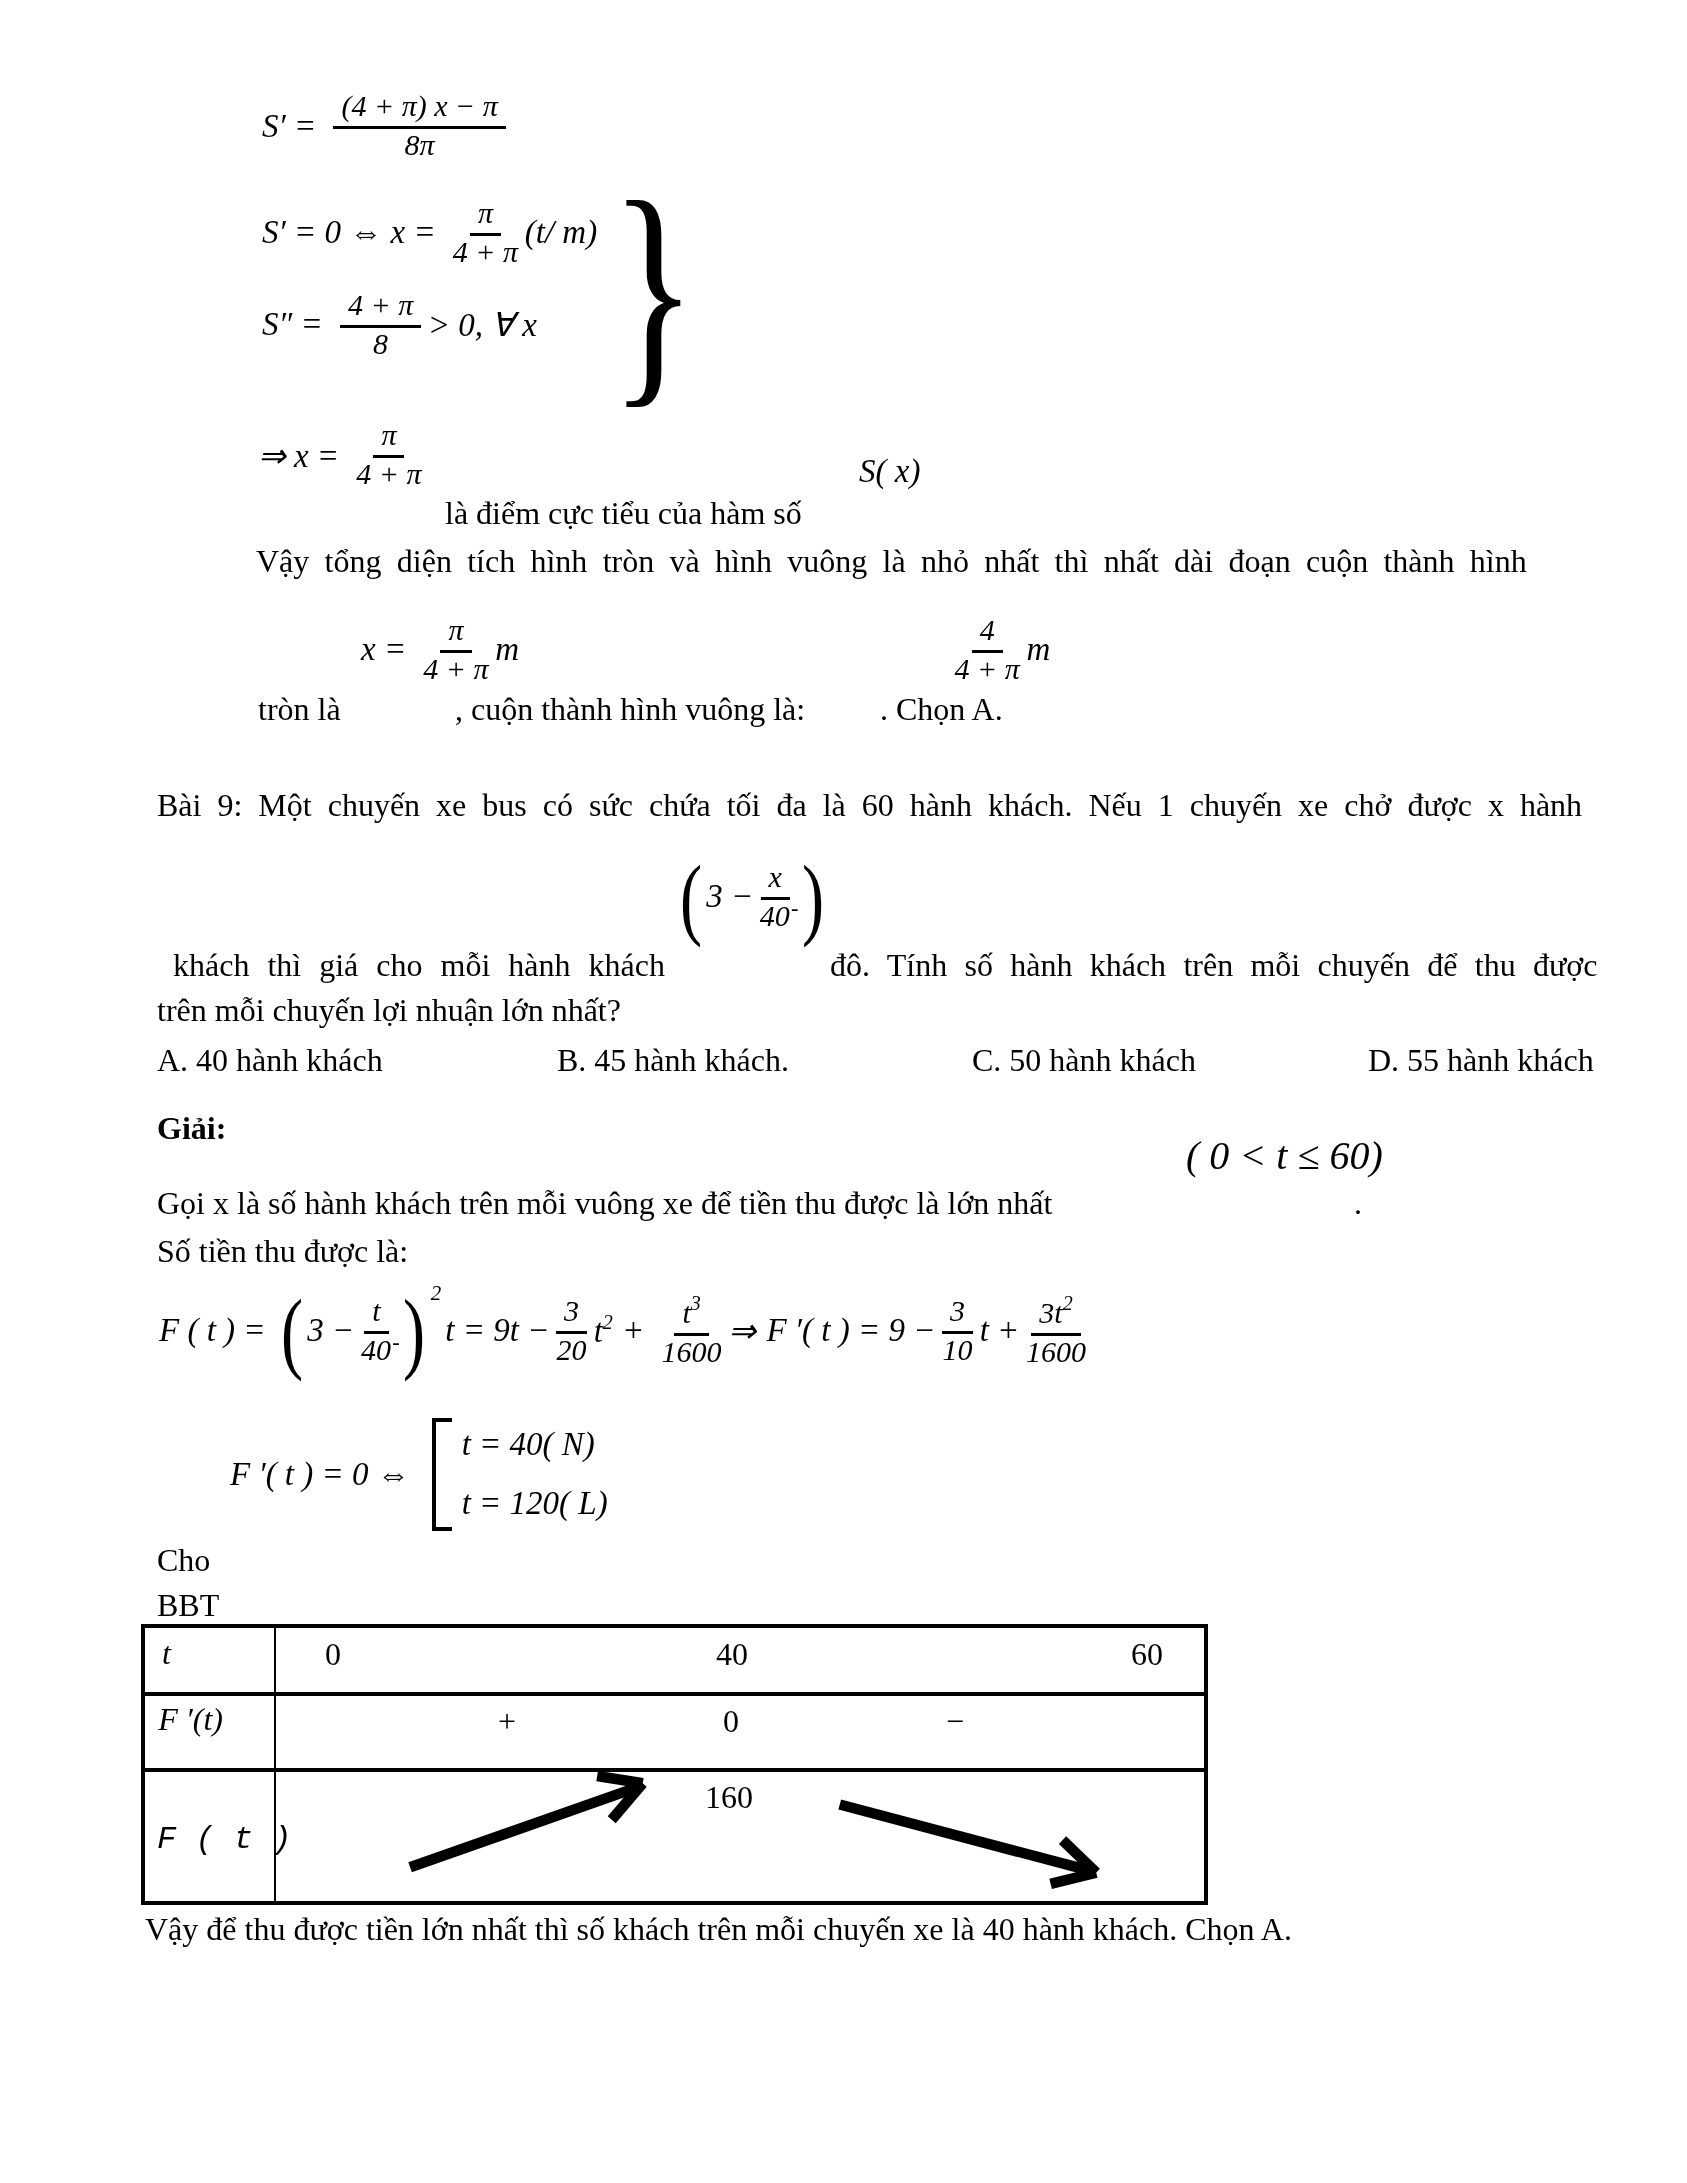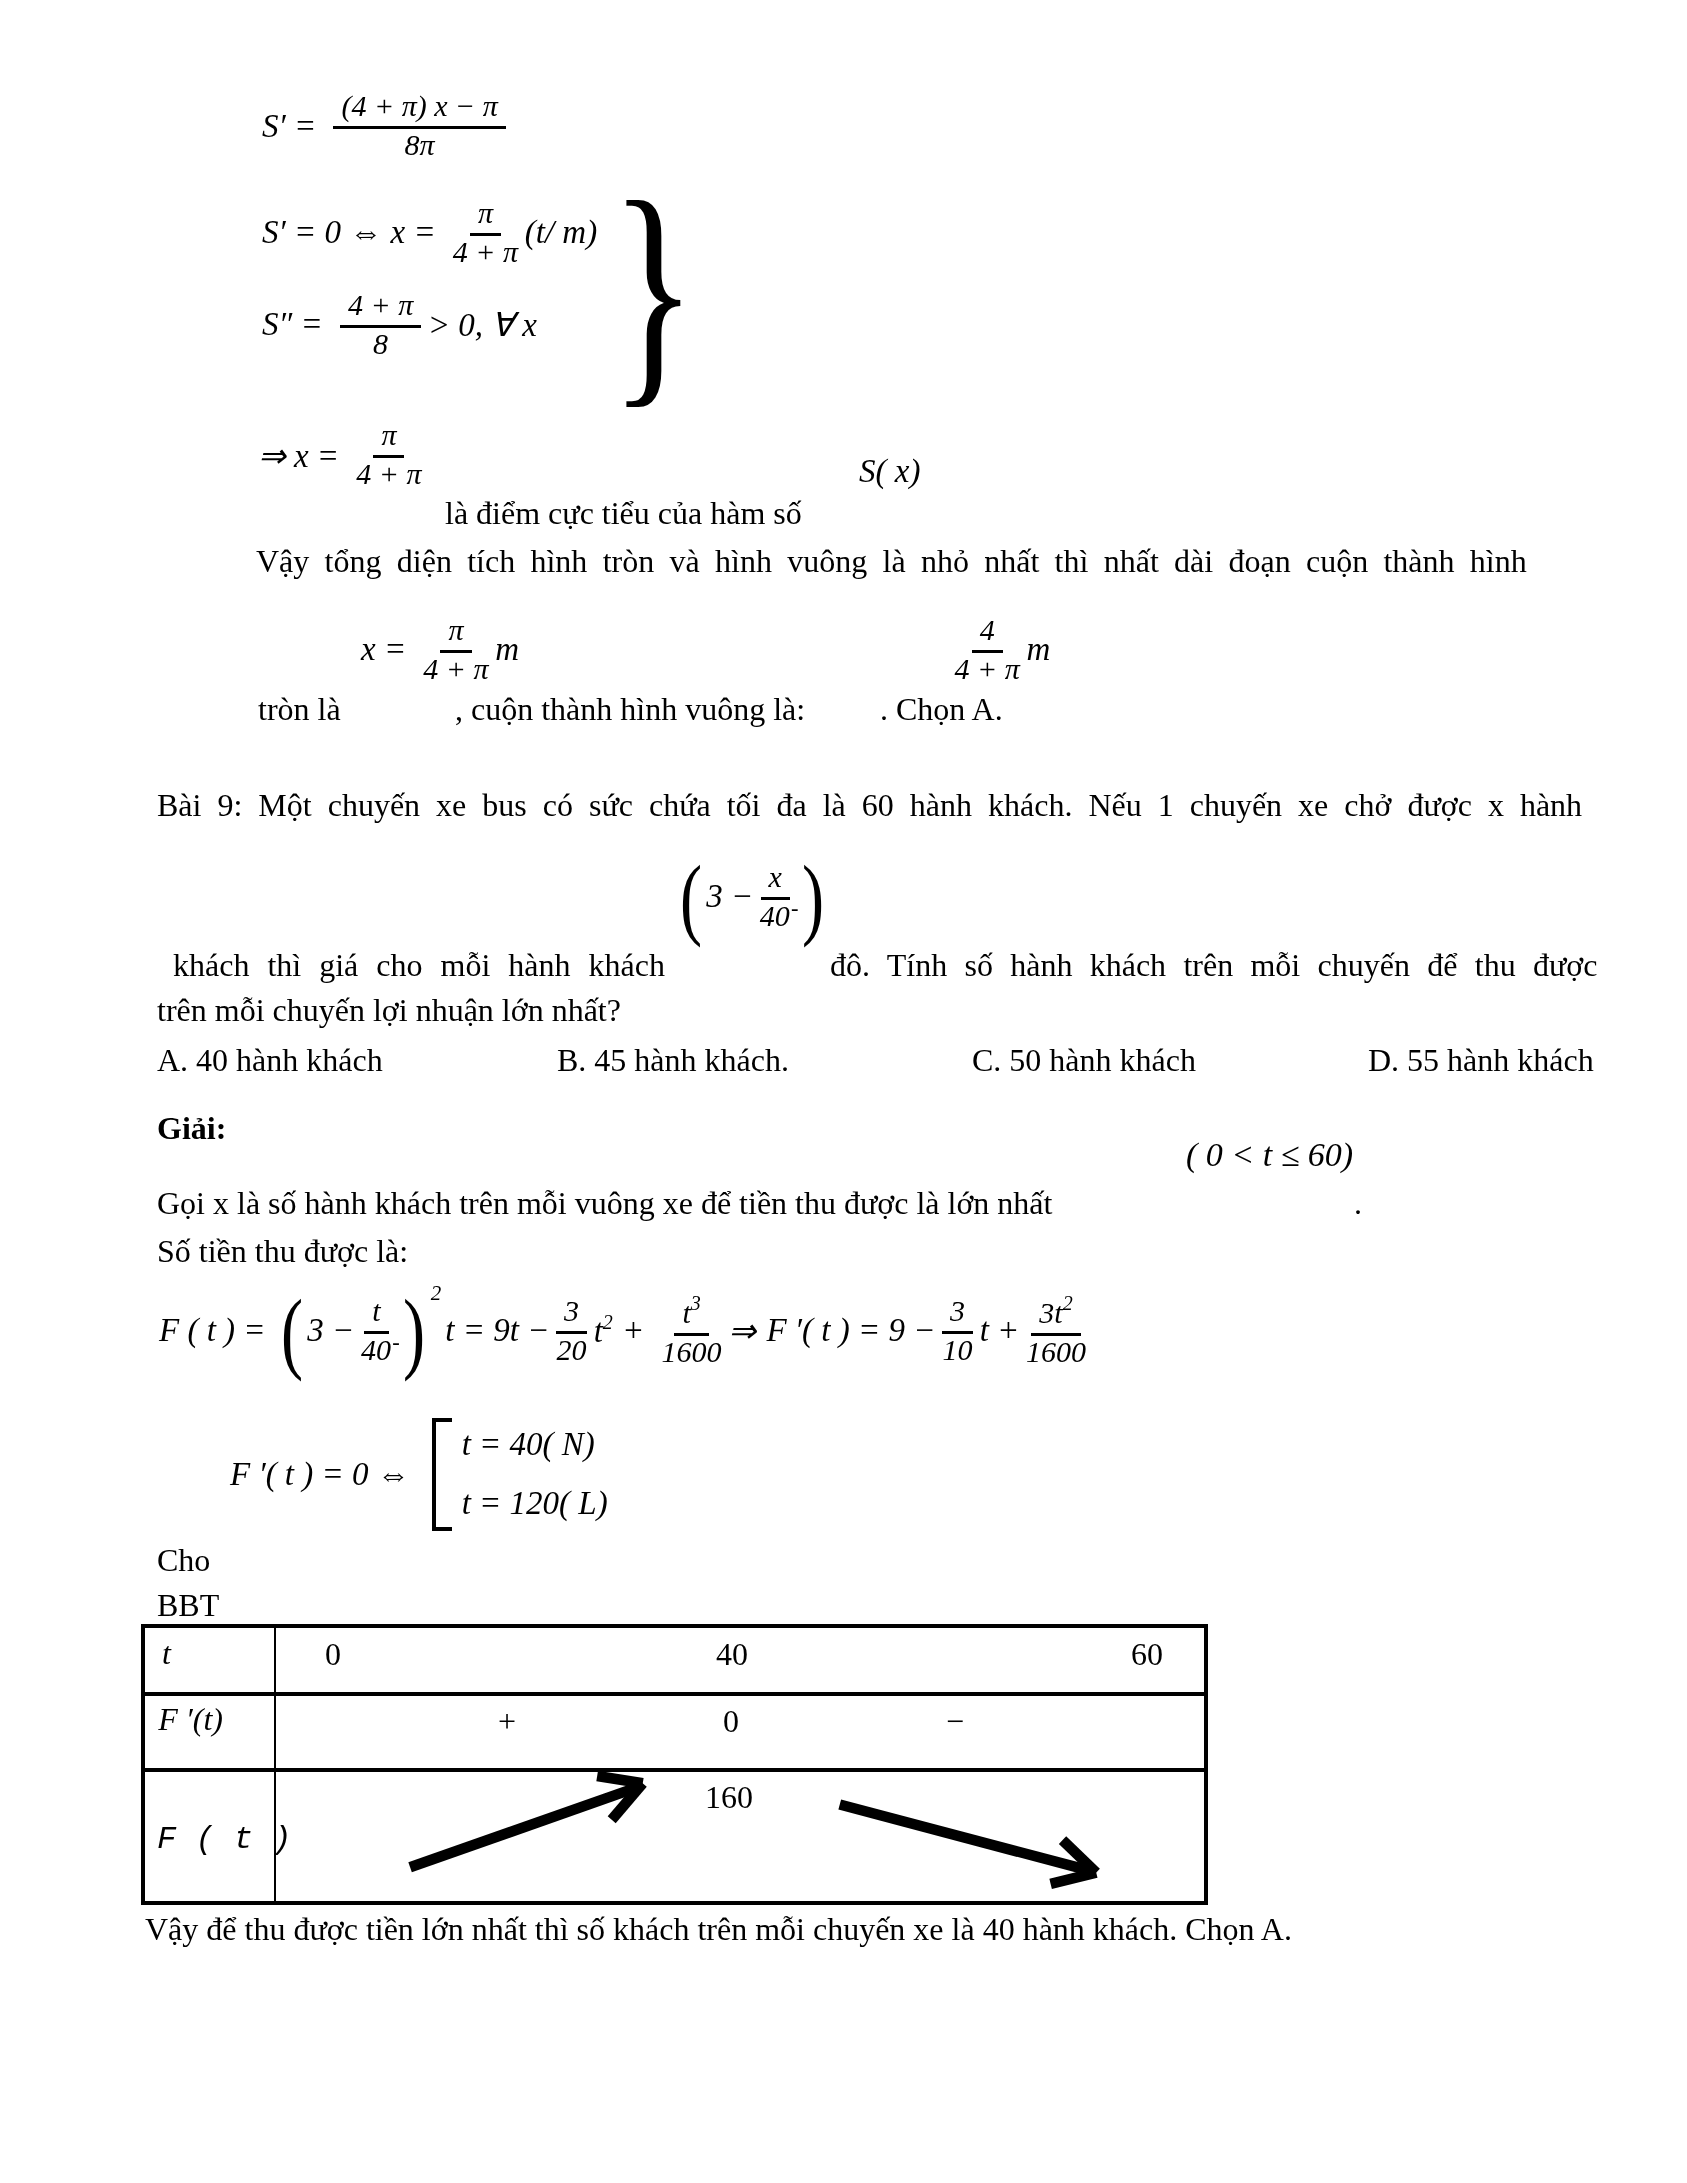--- a/index.html
+++ b/index.html
@@ -137,21 +137,21 @@
 <div class="abs txt js14" style="left:830px; top:945px;">đô. Tính số hành khách trên mỗi chuyến để thu được</div>
 <div class="abs txt" style="left:157px; top:990px;">trên mỗi chuyến lợi nhuận lớn nhất?</div>
 
 <div class="abs txt" style="left:157px; top:1040px;">A. 40 hành khách</div>
 <div class="abs txt" style="left:557px; top:1040px;">B. 45 hành khách.</div>
 <div class="abs txt" style="left:972px; top:1040px;">C. 50 hành khách</div>
 <div class="abs txt" style="left:1368px; top:1040px;">D. 55 hành khách</div>
 
 <div class="abs txt" style="left:157px; top:1108px;font-weight:bold;">Giải:</div>
 
-<div class="abs math" style="left:1186px; top:1130px; height:50px; font-size:34px;">( 0 &lt; t ≤ 60)</div>
+<div class="abs math" style="left:1186px; top:1130px; height:50px; font-size:40px;">( 0 &lt; t ≤ 60)</div>
 
 <div class="abs txt" style="left:157px; top:1183px;">Gọi x là số hành khách trên mỗi vuông xe để tiền thu được là lớn nhất</div>
 <div class="abs txt" style="left:1354px; top:1183px;">.</div>
 <div class="abs txt" style="left:157px; top:1231px;">Số tiền thu được là:</div>
 
 <div class="abs math" style="left:159px; top:1278px; height:105px;">
   <span class="g">F ( t ) =</span>
   <span class="bigp">(</span>
   <span>3 −</span>
   <span class="frac">

